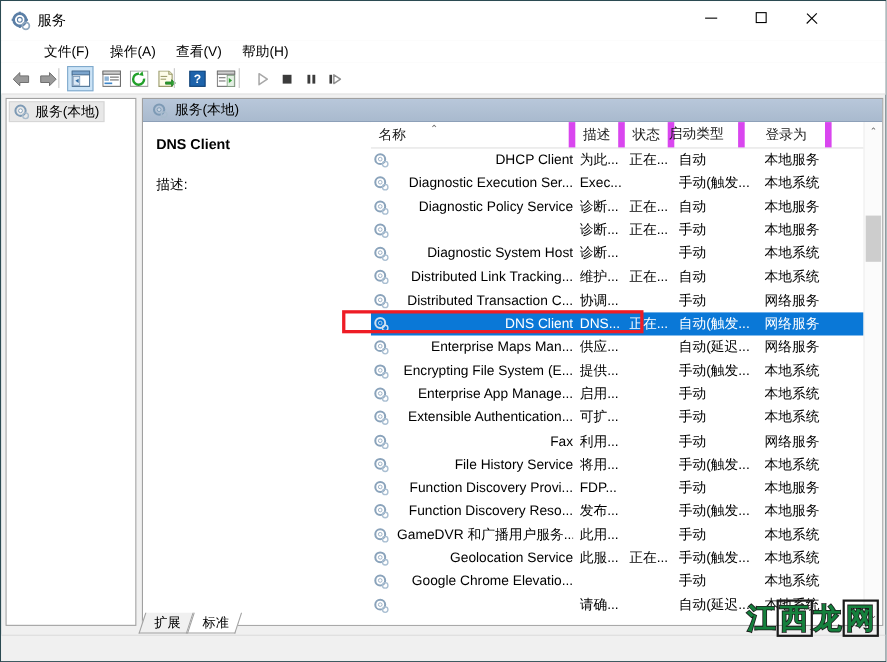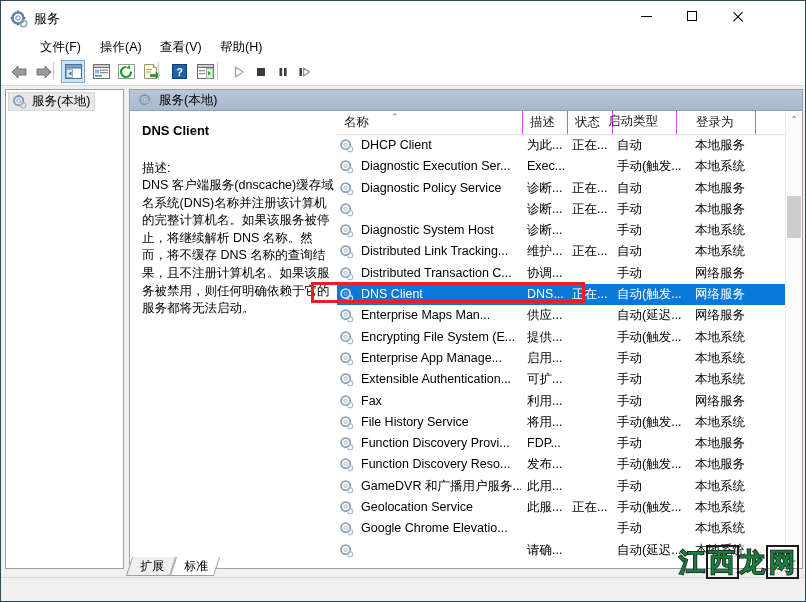--- a/index.html
+++ b/index.html
@@ -211,21 +211,21 @@
     position: absolute;
     top: 0;
     height: 23px;
     line-height: 23px;
     font-size: 12.5px;
     color: #1a1a1a;
     padding-left: 7px;
     box-sizing: border-box;
     white-space: nowrap;
     cursor: default;
-    border-right: 1px solid #d946ef;
+    border-right: 6px solid #d946ef;
   }
   .sort-arrow {
     position: absolute;
     left: 54px; top: 3px;
     width: 10px; height: 7px;
     color: #6f6f6f;
     font-size: 9px;
     line-height: 7px;
   }
   .lv-rows {
@@ -244,21 +244,21 @@
   .cell {
     position: absolute;
     top: 0;
     height: 21.3px;
     line-height: 21.3px;
     font-size: 12.5px;
     overflow: hidden;
     white-space: nowrap;
     text-overflow: clip;
   }
-  .c-name  { left: 4px;  width: 180px; padding-left: 20px; box-sizing: border-box; }
+  .c-name  { left: 4px;  width: 180px; padding-left: 20px; box-sizing: border-box; text-align: right; }
   .c-desc  { left: 190px; width: 44px; }
   .c-stat  { left: 235px; width: 44px; }
   .c-start { left: 280px; width: 76px; }
   .c-logon { left: 358px; width: 80px; }
   .gear {
     position: absolute;
     left: 2px; top: 3px;
     width: 15px; height: 15px;
   }
 
@@ -505,21 +505,20 @@
         <circle cx="8" cy="8" r="5.6" fill="none" stroke="#7d9ab5" stroke-width="2.2"></circle>
         <circle cx="8" cy="8" r="2.1" fill="#ccd8e4" stroke="#7d9ab5" stroke-width="1"></circle>
         <circle cx="13.5" cy="13.5" r="3.1" fill="none" stroke="#a8bccd" stroke-width="1.5"></circle>
       </svg>
       <span class="lbl">服务(本地)</span>
     </div>
 
     <div class="detailcol">
       <div class="svc-title">DNS Client</div>
       <div class="desc-label">描述:</div>
-      <div class="desc-body">DNS 客户端服务(dnscache)缓存域名系统(DNS)名称并注册该计算机的完整计算机名。如果该服务被停止，将继续解析 DNS 名称。然而，将不缓存 DNS 名称的查询结果，且不注册计算机名。如果该服务被禁用，则任何明确依赖于它的服务都将无法启动。</div>
     </div>
 
     <div class="listview">
       <div class="lv-header">
         <div class="hcell" id="h0" style="left: 0px; width: 186px;">
           <span>名称</span>
           <span class="sort-arrow">⌃</span>
         </div>
         <div class="hcell" id="h1" style="left: 186px; width: 45px;">描述</div>
         <div class="hcell" id="h2" style="left: 231px; width: 45px;">状态</div>

